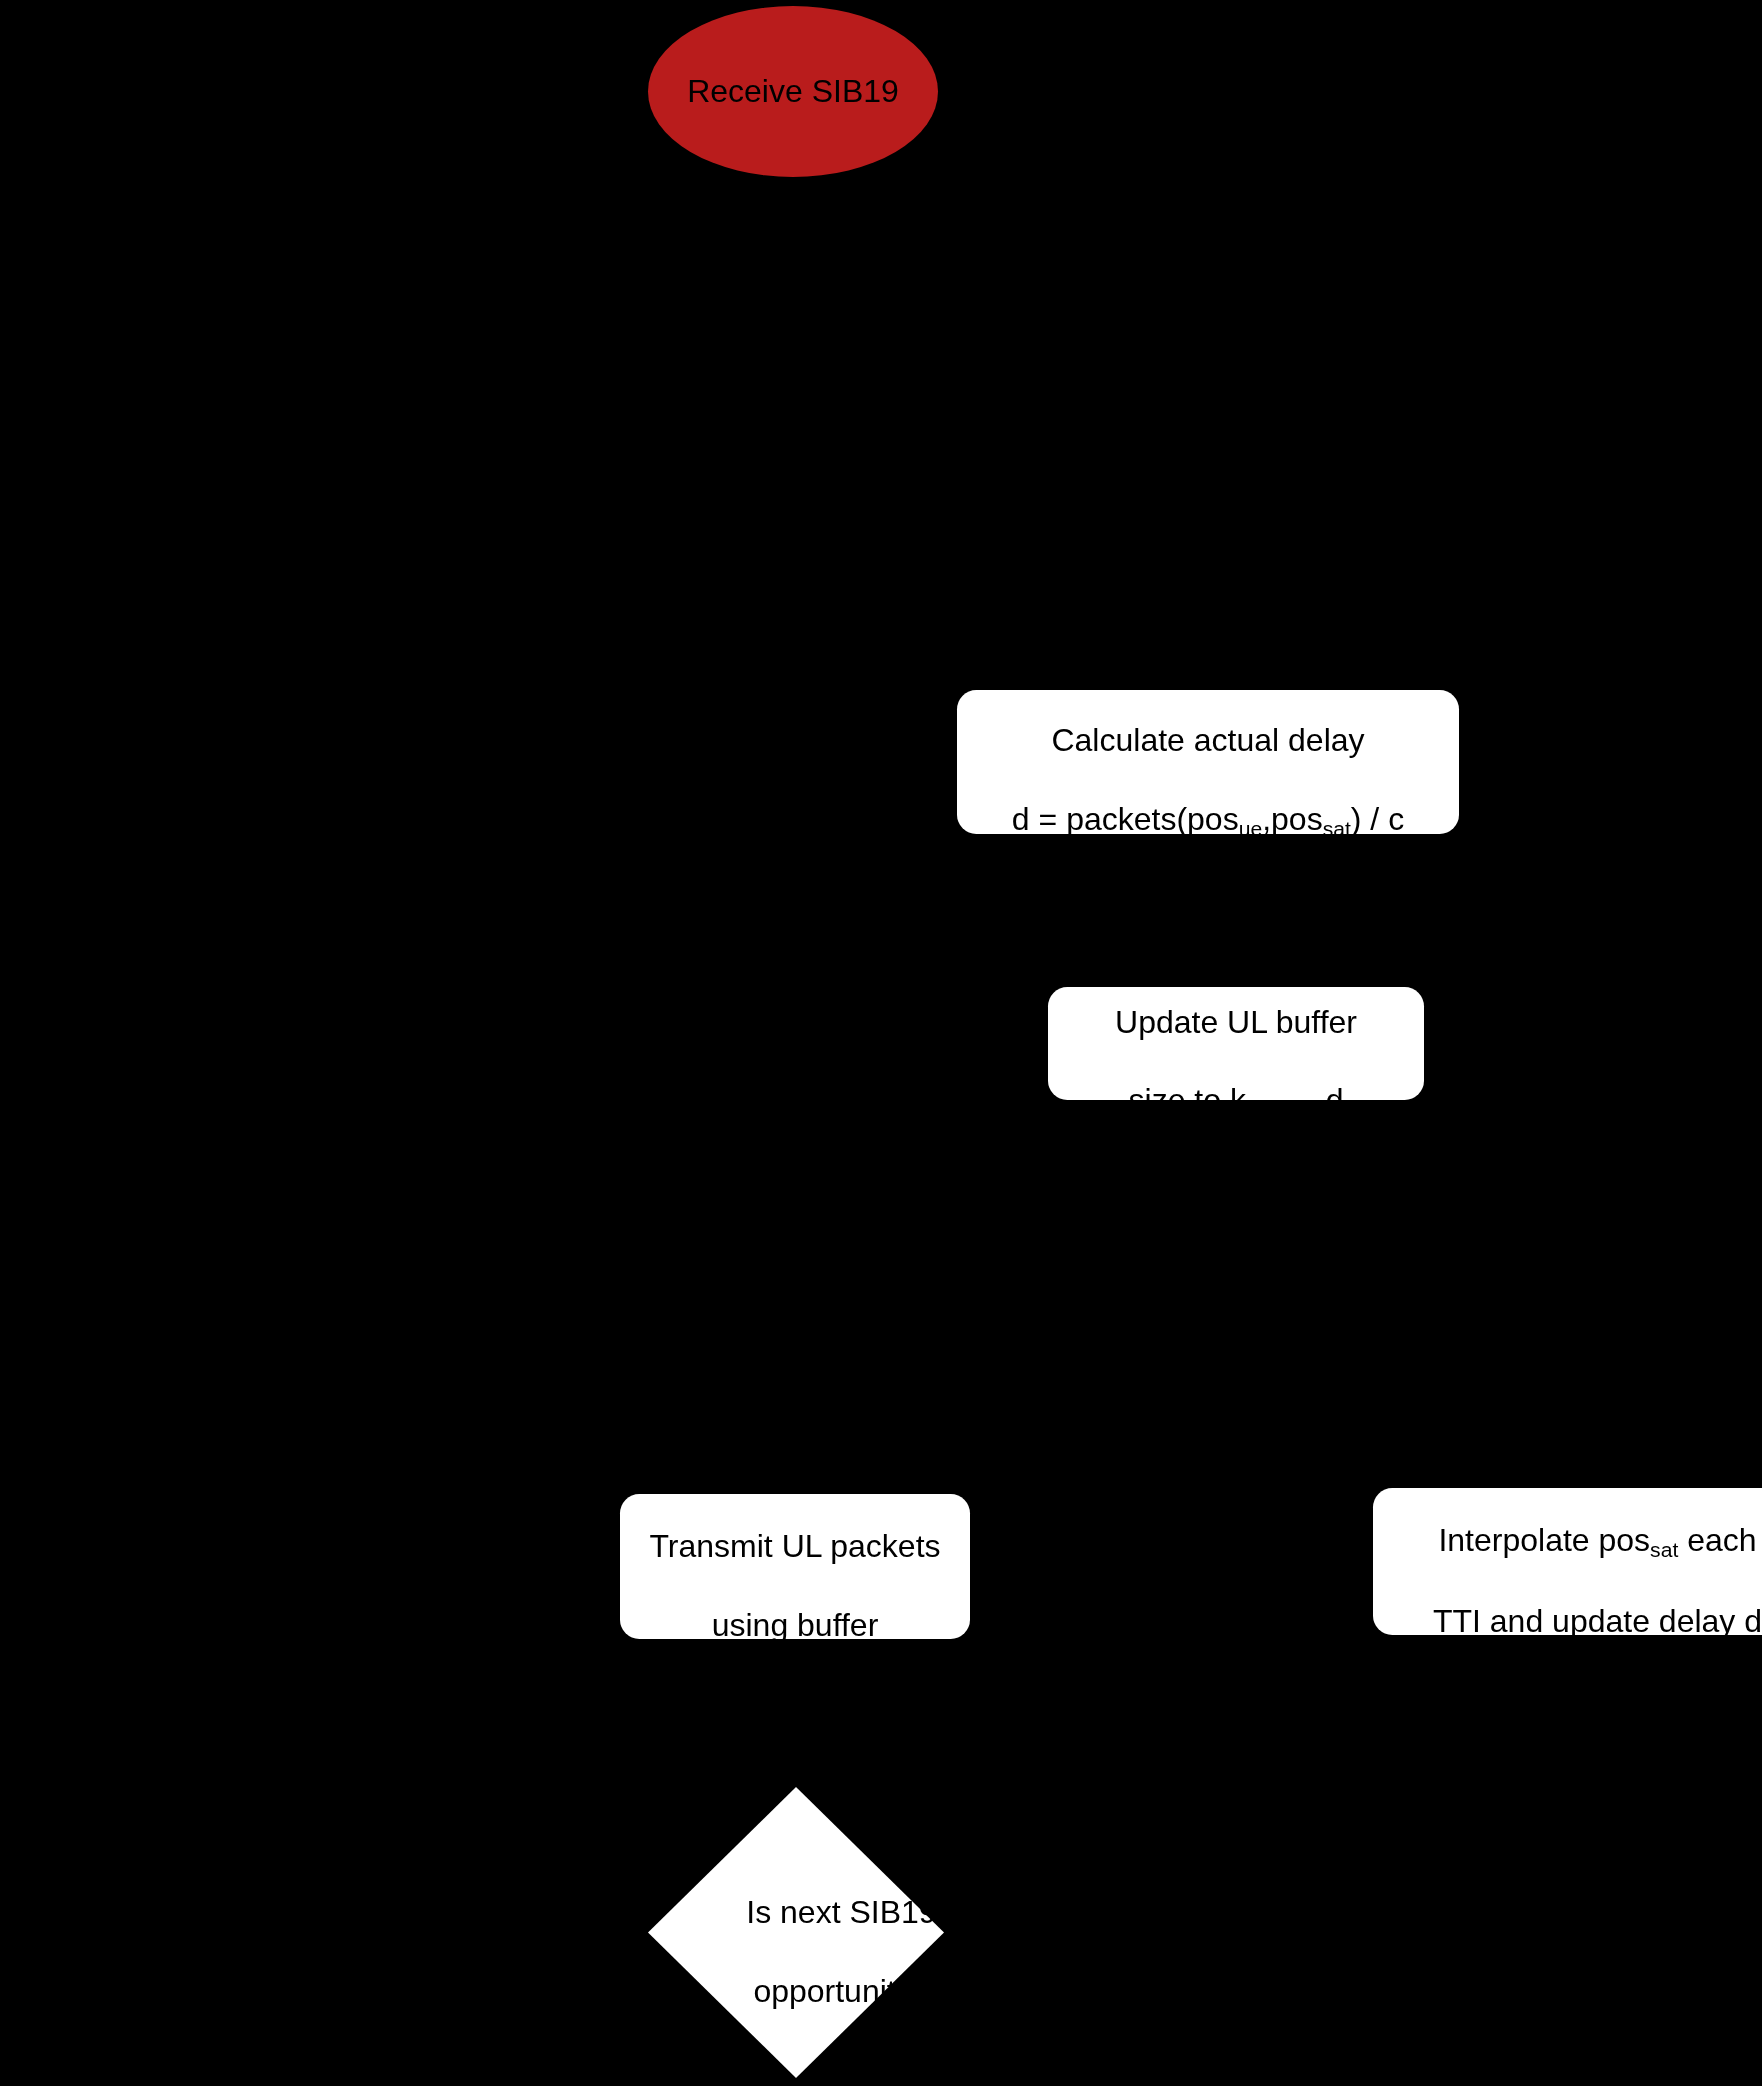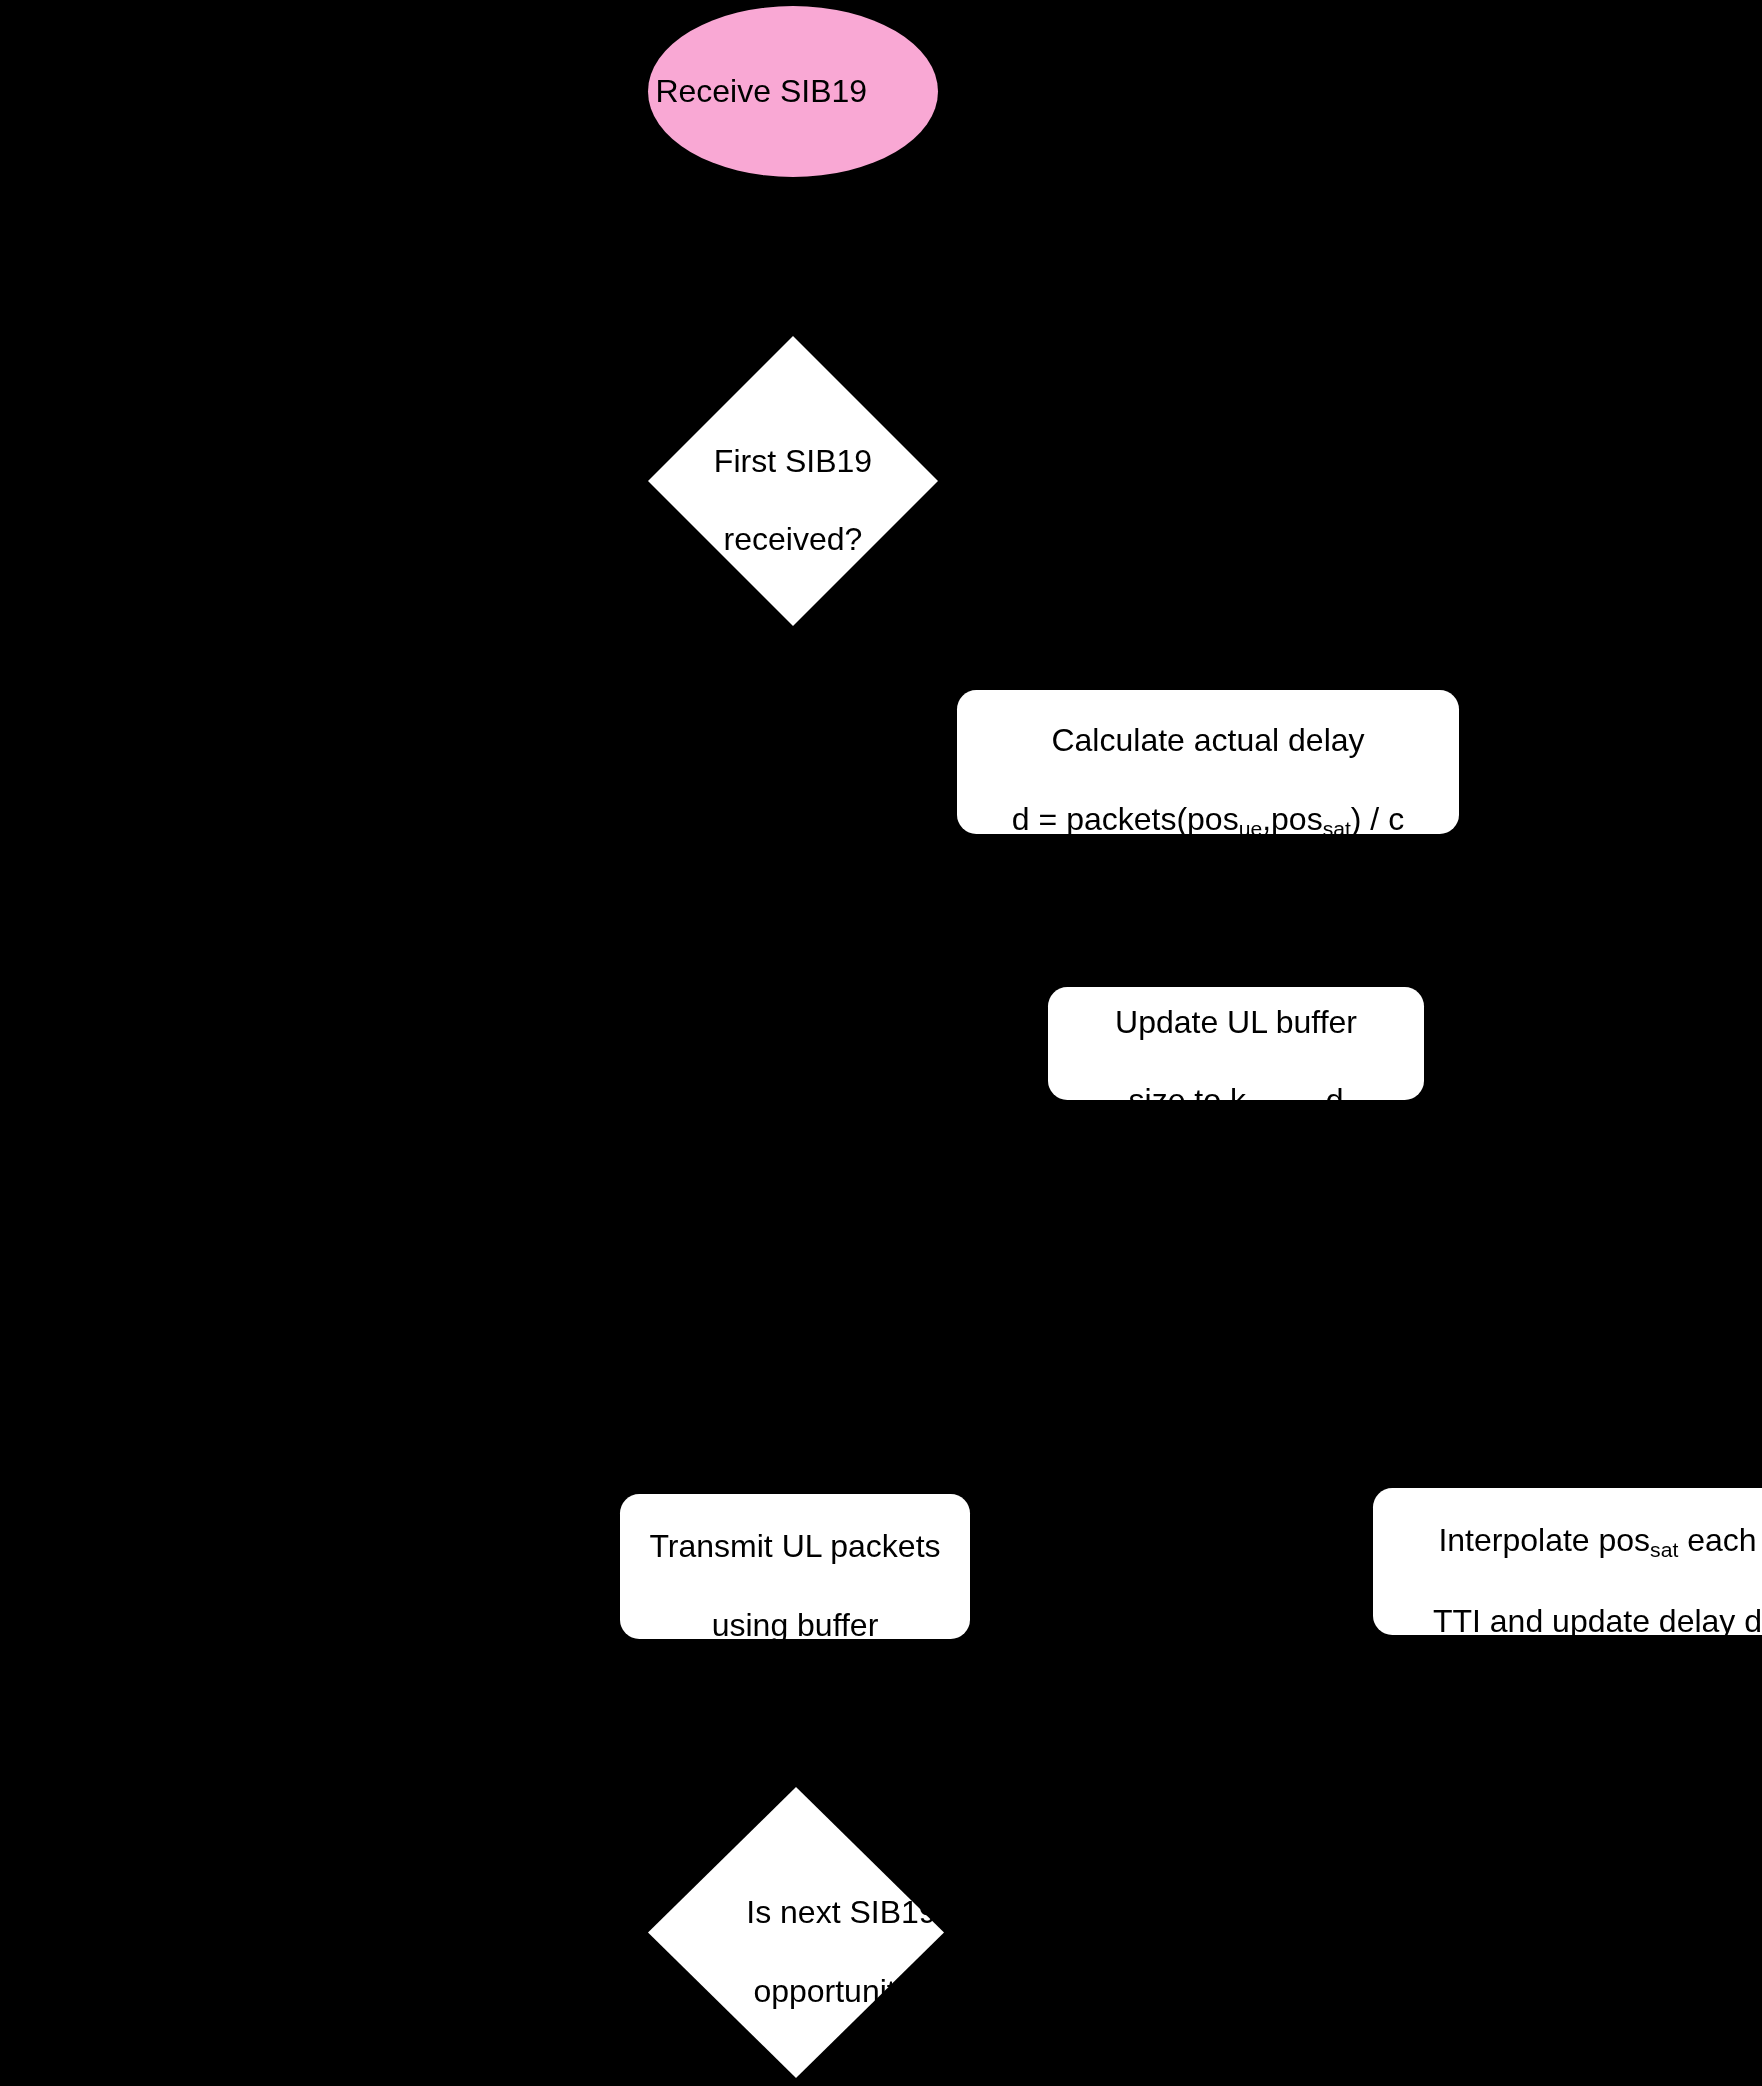--- a/index.html
+++ b/index.html
@@ -31,25 +31,25 @@
   }
   .node-text .sub {
     font-size: 0.66em;
     vertical-align: -0.30em;
     letter-spacing: 0px;
   }
 
   
   .terminator {
     position: absolute;
-    background: #f9a8d4;
+    background: #b91c1c;
     border-radius: 50%;
     display: flex;
     align-items: center;
-    justify-content: flex-start;
+    justify-content: center;
   }
 
   
   .decision {
     position: absolute;
     display: flex;
     align-items: center;
     justify-content: center;
   }
   .decision .shape {
@@ -102,27 +102,20 @@
   <div class="connector" style="left:520px; top:1935px; width:3px; height:3px;"></div>
 
   <div class="edge-label" style="left:520px; top:443px;">Yes</div>
   <div class="edge-label" style="left:966px; top:443px;">No</div>
   <div class="edge-label" style="left:981px; top:1900px;">No</div>
 
   <div class="terminator" style="left:648px; top:6px; width:290px; height:171px;">
     <div class="node-text">Receive SIB19</div>
   </div>
 
-  <div class="decision" style="left:648px; top:336px; width:290px; height:290px;">
-    <div class="shape"></div>
-    <div class="node-text">
-      <span>First SIB19</span><br>
-      <span>received?</span>
-    </div>
-  </div>
 
   <div class="process" style="left:957px; top:690px; width:502px; height:144px;">
     <div class="node-text">
       <span>Calculate actual delay</span><br>
       <span>d = packets(pos</span><span class="sub">ue</span><span>,pos</span><span class="sub">sat</span><span>) / c</span>
     </div>
   </div>
 
 
   <div class="process" style="left:1048px; top:987px; width:376px; height:113px;">

